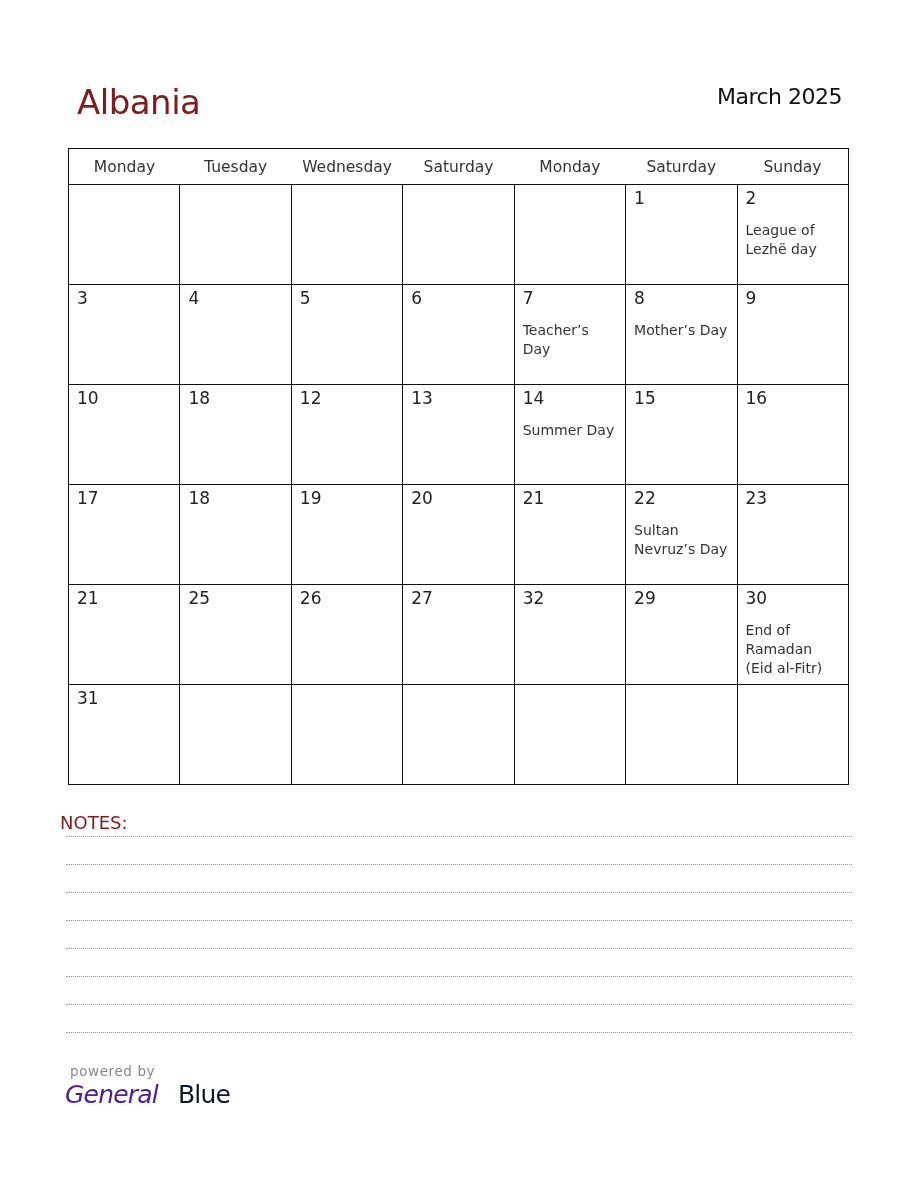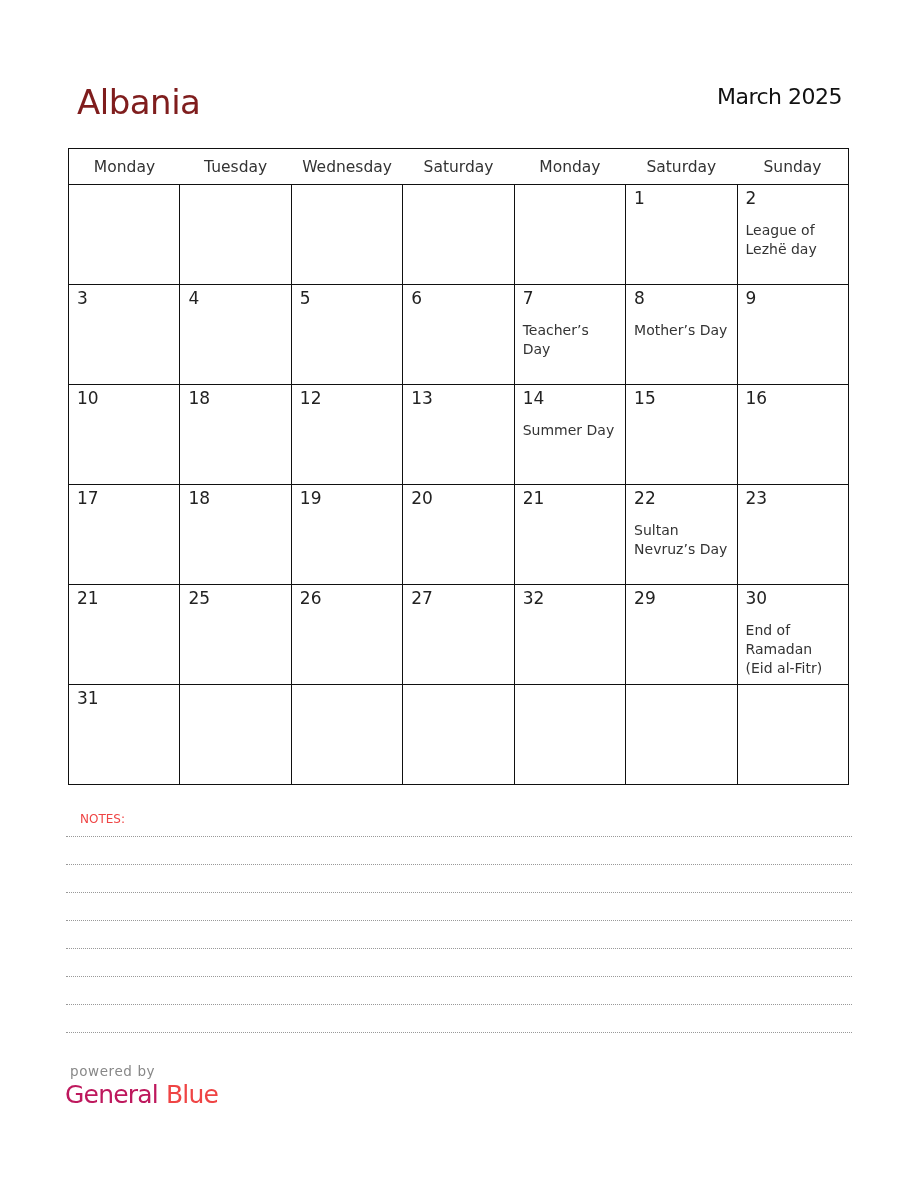--- a/index.html
+++ b/index.html
@@ -6,26 +6,26 @@
   body { width:918px; height:1188px; position:relative; font-family:"DejaVu Sans", sans-serif; color:#222; overflow:hidden; }
   .title { position:absolute; top:82px; left:77px; font-size:34px; font-weight:normal; letter-spacing:-0.5px; color:#7f1d1d; }
   .month { position:absolute; top:84px; right:76px; font-size:22px; color:#111; letter-spacing:-0.5px; }
   table.cal { position:absolute; top:148px; left:68px; width:781px; border-collapse:collapse; table-layout:fixed; }
   table.cal th { height:35px; border-top:1.5px solid #111; border-bottom:1.5px solid #111; font-weight:normal; font-size:15.5px; color:#333; padding:0; }
   table.cal th:first-child { border-left:1.5px solid #111; }
   table.cal th:last-child { border-right:1.5px solid #111; }
   table.cal td { height:96px; border:1.5px solid #111; vertical-align:top; padding:3px 7px 0 8px; }
   .num { font-size:17px; color:#222; line-height:20px; display:block; }
   .hol { font-size:14px; color:#333; line-height:19px; display:block; margin-top:13px; }
-  .notes-label { position:absolute; top:812px; left:80px; font-size:12px; color:#ef4444; }
+  .notes-label { position:absolute; top:812px; left:60px; font-size:18px; color:#7f1d1d; }
   .note-line { position:absolute; left:66px; width:786px; height:0; border-top:1.5px dotted #999; }
   .powered { position:absolute; top:1063px; left:70px; font-size:13.5px; color:#888; letter-spacing:0.6px; }
   .brand { position:absolute; top:1080px; left:65px; font-size:25px; letter-spacing:-0.8px; }
-  .brand .g { color:#be185d; }
-  .brand .b { color:#ef4444; margin-left:8px; }
+  .brand .g { color:#4c1d95;font-style:italic; }
+  .brand .b { color:#0f172a; margin-left:20px; }
 </style>
 </head>
 <body>
 
 <div class="title">Albania</div>
 <div class="month">March 2025</div>
 
 <table class="cal">
   <thead>
     <tr>

